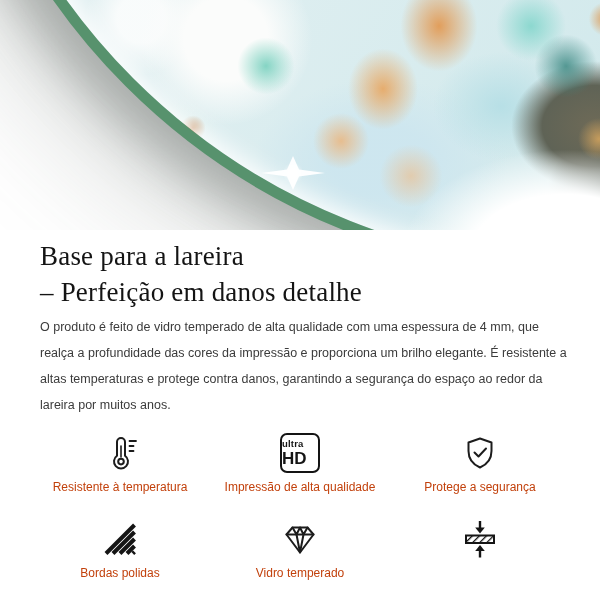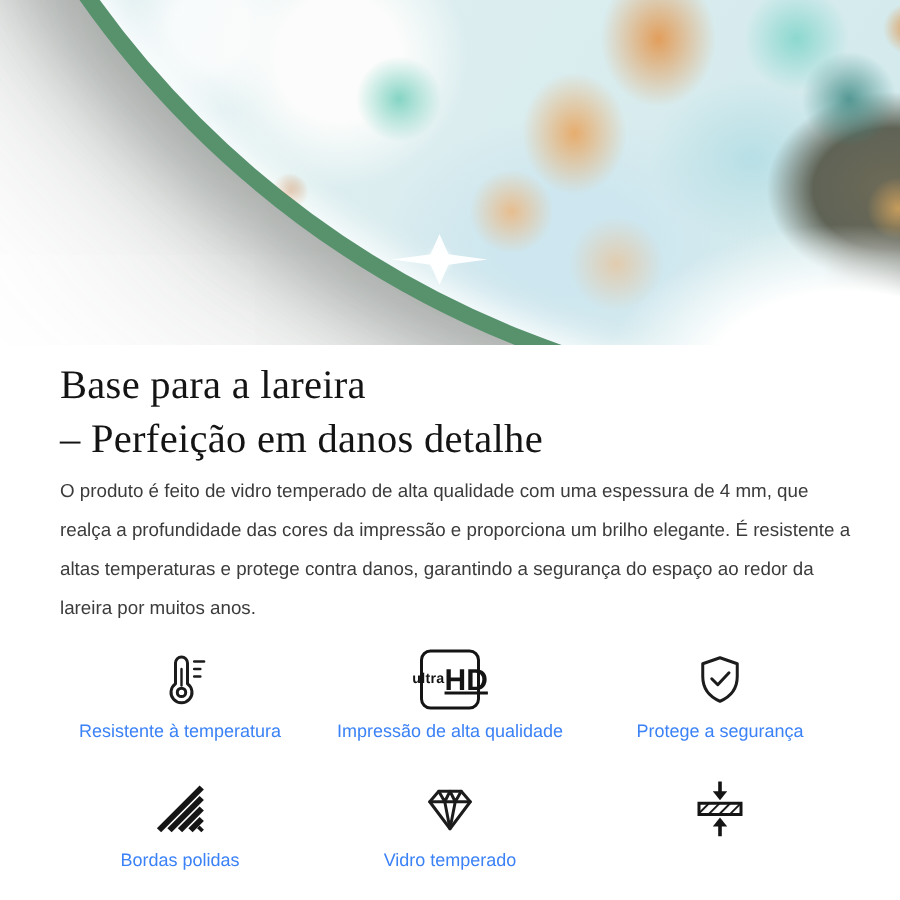--- a/index.html
+++ b/index.html
@@ -55,28 +55,28 @@
     margin:3px 40px 0;width:535px;
     font-size:12.5px;line-height:26px;color:#3b3b3b;letter-spacing:0;
   }
   
   .features{
     margin:14px 30px 0;
     display:grid;grid-template-columns:repeat(3,1fr);row-gap:24px;
   }
   .feature{display:flex;flex-direction:column;align-items:center;}
   .icon-box{height:42px;display:flex;align-items:center;justify-content:center;}
-  .feature .label{margin-top:6px;font-size:12px;color:#3b82f6;text-align:center;}
+  .feature .label{margin-top:6px;font-size:12px;color:#c2410c;text-align:center;}
   .uhd{
     width:36px;height:36px;border:2.5px solid #141414;border-radius:7px;
-    display:flex;align-items:center;justify-content:center;
+    display:flex;flex-direction:column;align-items:flex-start;justify-content:center;
     color:#141414;line-height:1;
   }
   .uhd .t{font-size:9.5px;font-weight:700;letter-spacing:.2px;}
-  .uhd .b{font-size:20px;font-weight:700;margin-top:1px;text-decoration:underline;}
+  .uhd .b{font-size:17px;font-weight:700;margin-top:1px;}
   svg.ic{stroke:#1c1c1c;fill:none;stroke-width:2;stroke-linecap:round;stroke-linejoin:round;}
 </style>
 </head>
 <body>
 
 <div class="page">
 
   <section class="hero">
     <div class="disc"></div>
     <div class="fade"></div>

